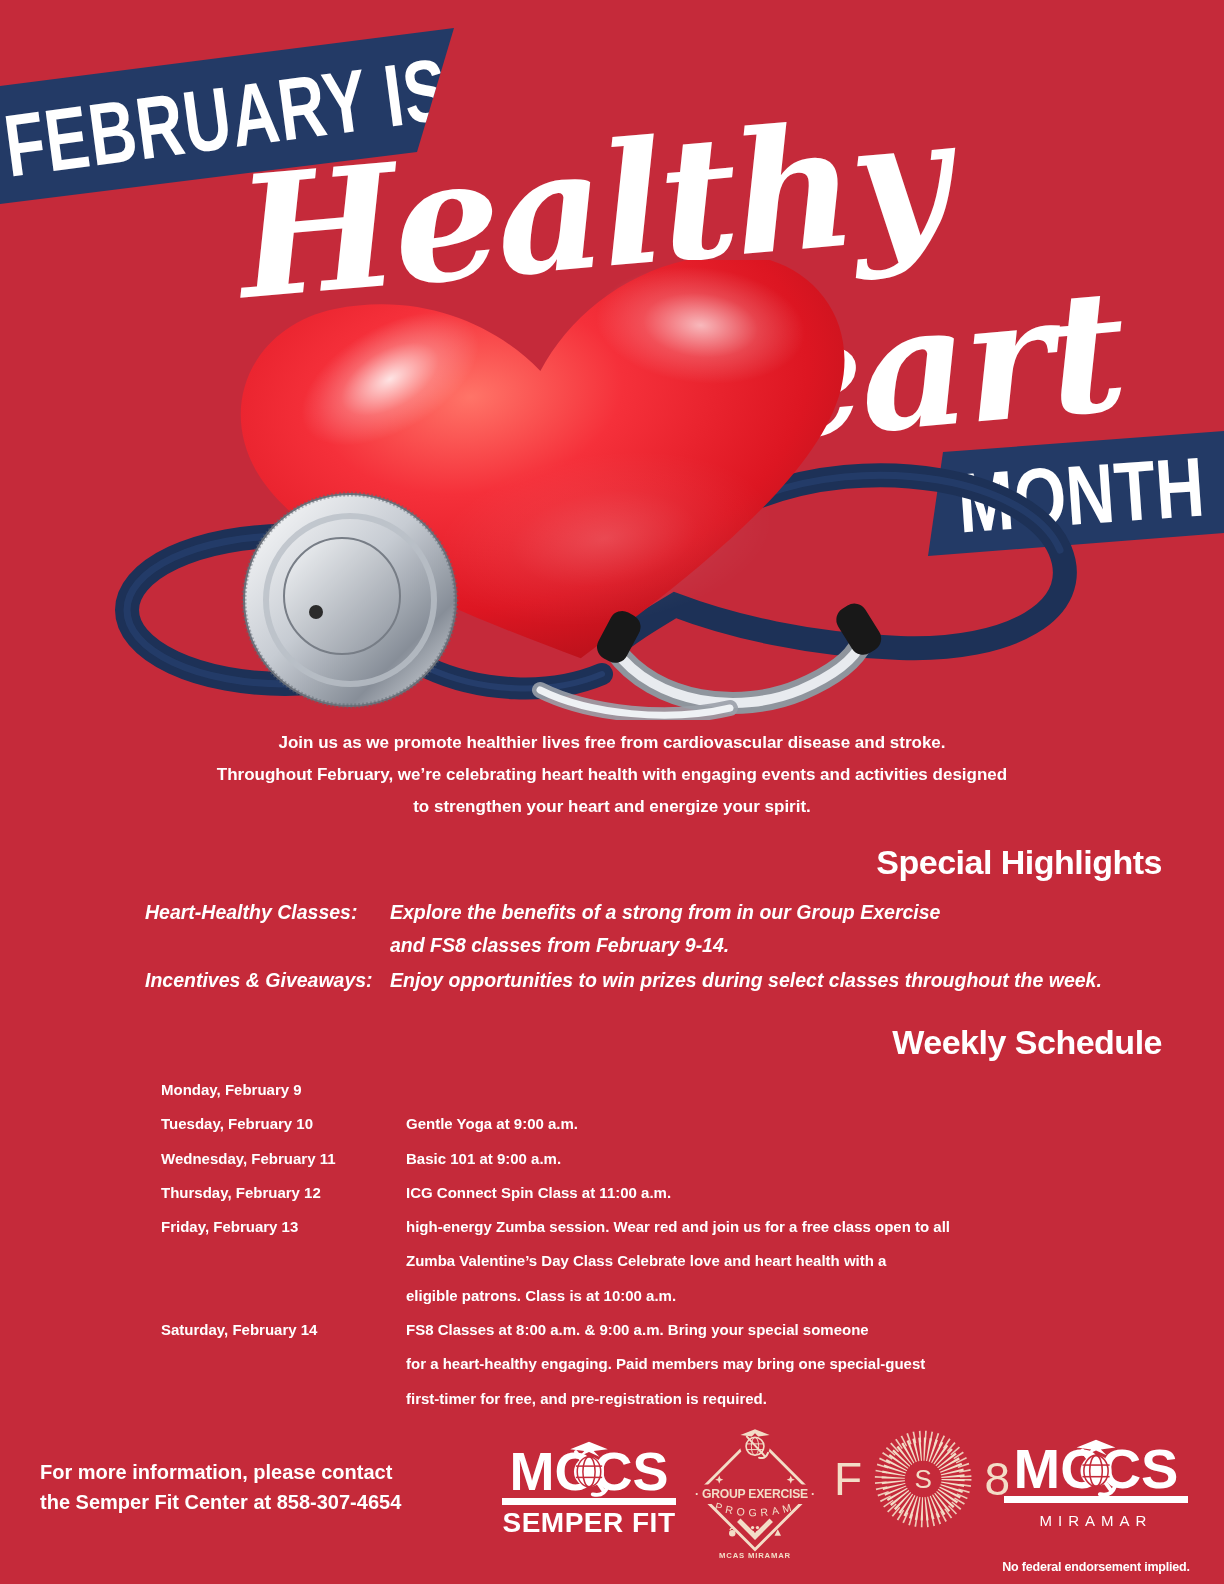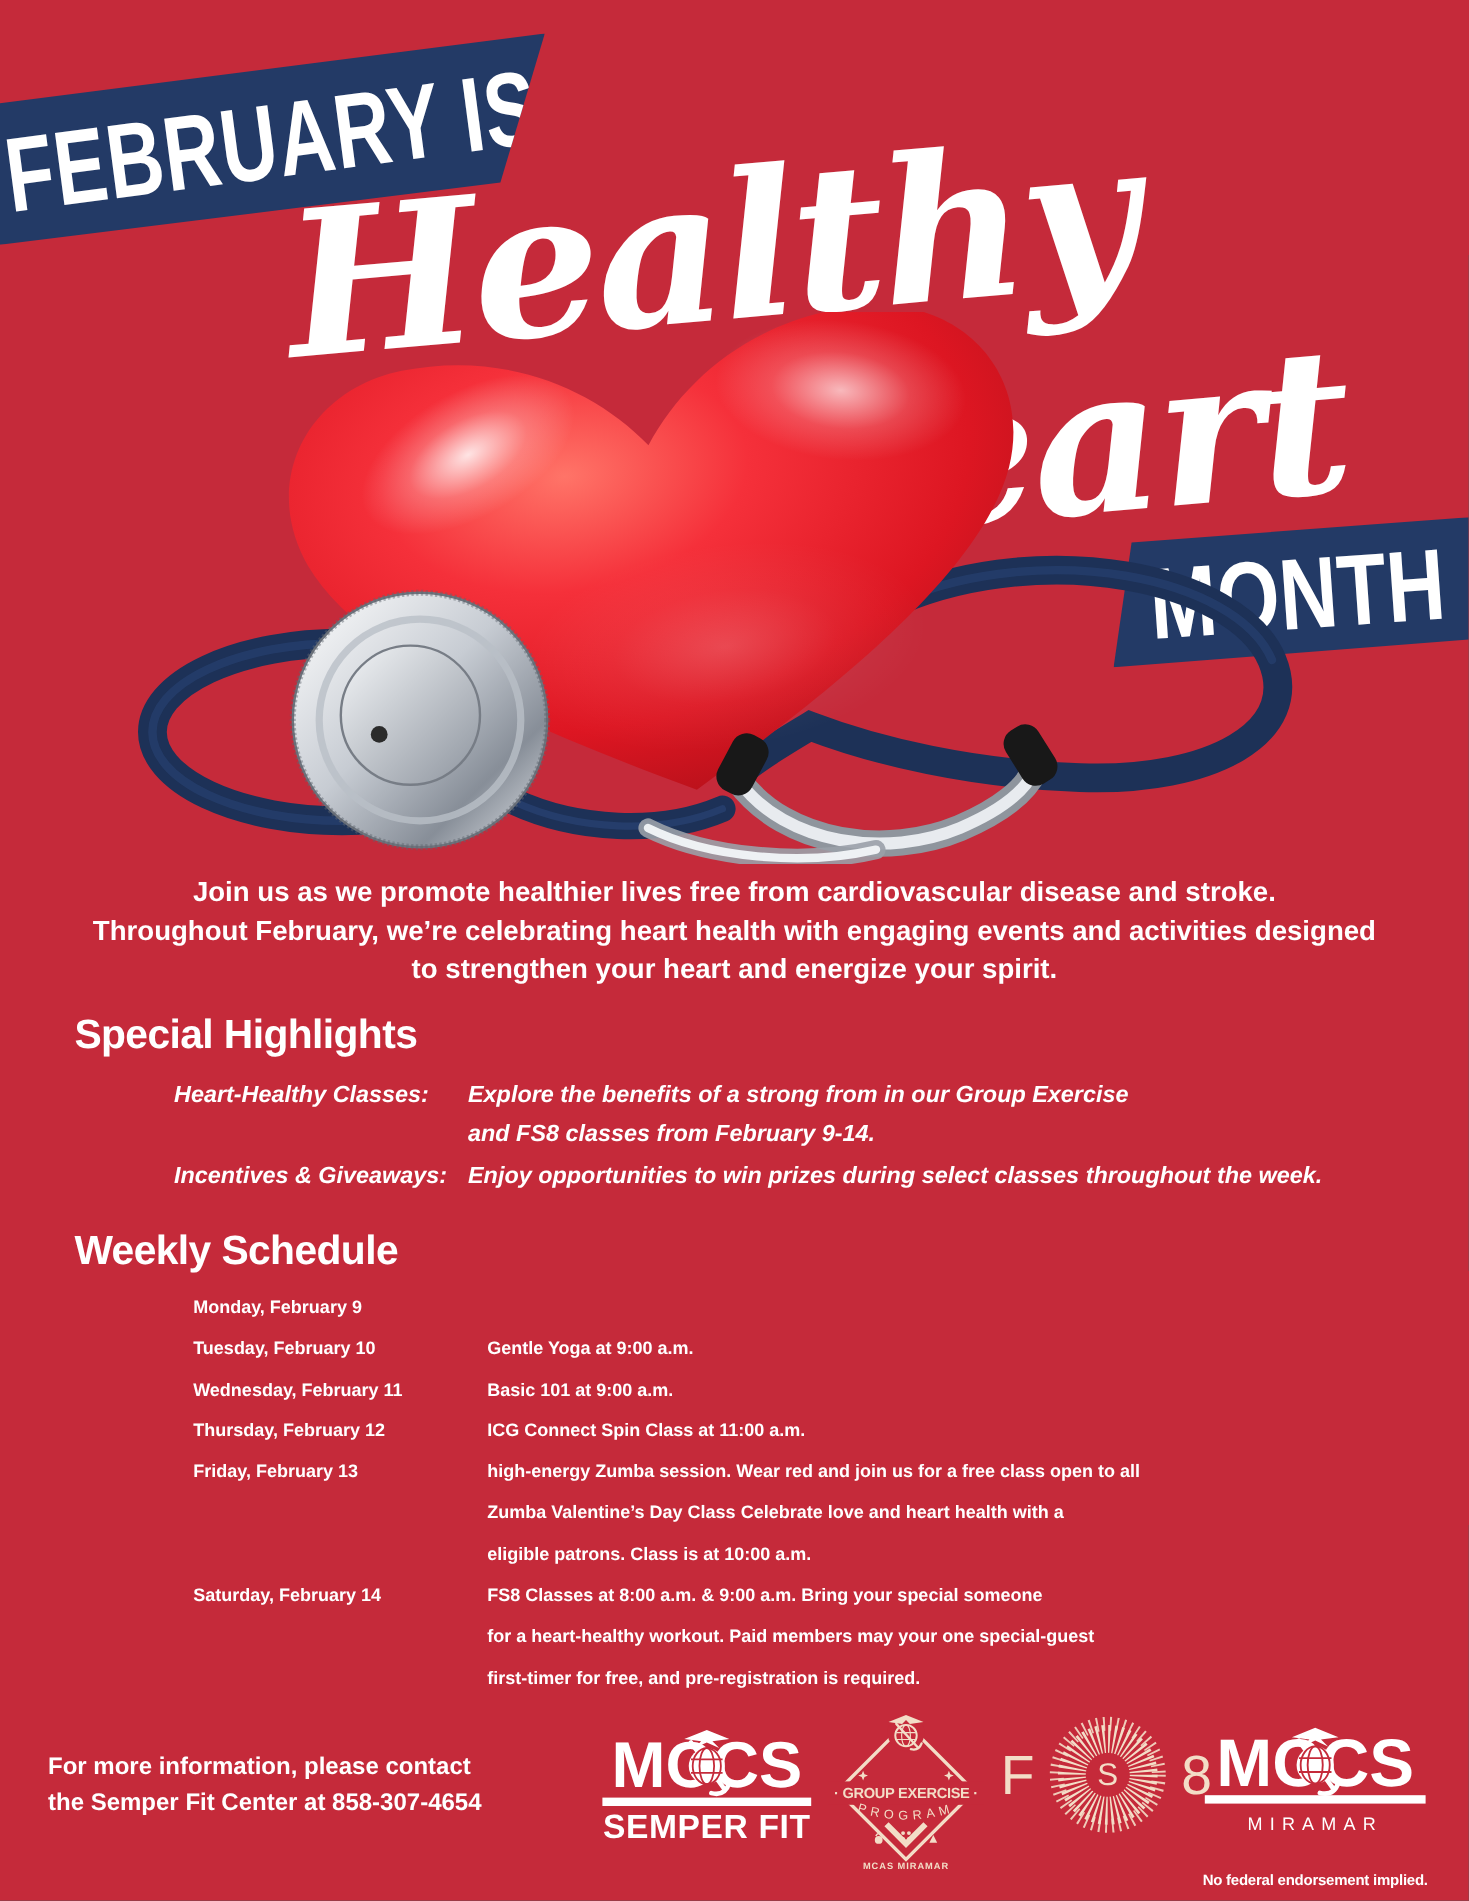--- a/index.html
+++ b/index.html
@@ -44,25 +44,25 @@
     font-family:"DejaVu Serif",serif;font-style:italic;font-weight:bold;
     font-size:168px;line-height:1;letter-spacing:-4px;white-space:nowrap;
   }
   .title-healthy{left:238px;top:128px;width:612px;transform:rotate(-5deg);}
   .title-heart{left:602px;top:290px;width:480px;transform:rotate(-5deg);}
   
   .hero{position:absolute;left:110px;top:260px;width:1010px;height:460px;}
   
   .intro{
     position:absolute;left:62px;top:727px;width:1100px;
-    text-align:center;font-size:23px;font-weight:bold;line-height:32px;
+    text-align:center;font-size:17px;font-weight:bold;line-height:32px;
   }
   
   .h2{
-    position:absolute;left:62px;width:1100px;text-align:left;
+    position:absolute;left:62px;width:1100px;text-align:right;
     font-size:34px;font-weight:bold;letter-spacing:-0.5px;
   }
   .h2-special{top:843px;}
   .h2-weekly{top:1023px;}
   
   .hl-row{position:absolute;left:145px;width:1010px;display:flex;
     font-size:19.5px;font-weight:bold;line-height:33px;font-style:italic;}
   .hl-row .lbl{width:245px;flex:none;}
   .hl-row .desc{flex:1;}
   .hl-1{top:896px;}
@@ -231,21 +231,21 @@
       <div class="desc">
         <div>high-energy Zumba session. Wear red and join us for a free class open to all</div>
         <div>Zumba Valentine’s Day Class Celebrate love and heart health with a</div>
         <div>eligible patrons. Class is at 10:00 a.m.</div>
       </div>
     </div>
     <div class="s-row">
       <div class="lbl">Saturday, February 14</div>
       <div class="desc">
         <div>FS8 Classes at 8:00 a.m. &amp; 9:00 a.m. Bring your special someone</div>
-        <div>for a heart-healthy workout. Paid members may your one special-guest</div>
+        <div>for a heart-healthy engaging. Paid members may bring one special-guest</div>
         <div>first-timer for free, and pre-registration is required.</div>
       </div>
     </div>
   </div>
 
   <div class="contact">
     <div>For more information, please contact</div>
     <div>the Semper Fit Center at 858-307-4654</div>
   </div>
 

